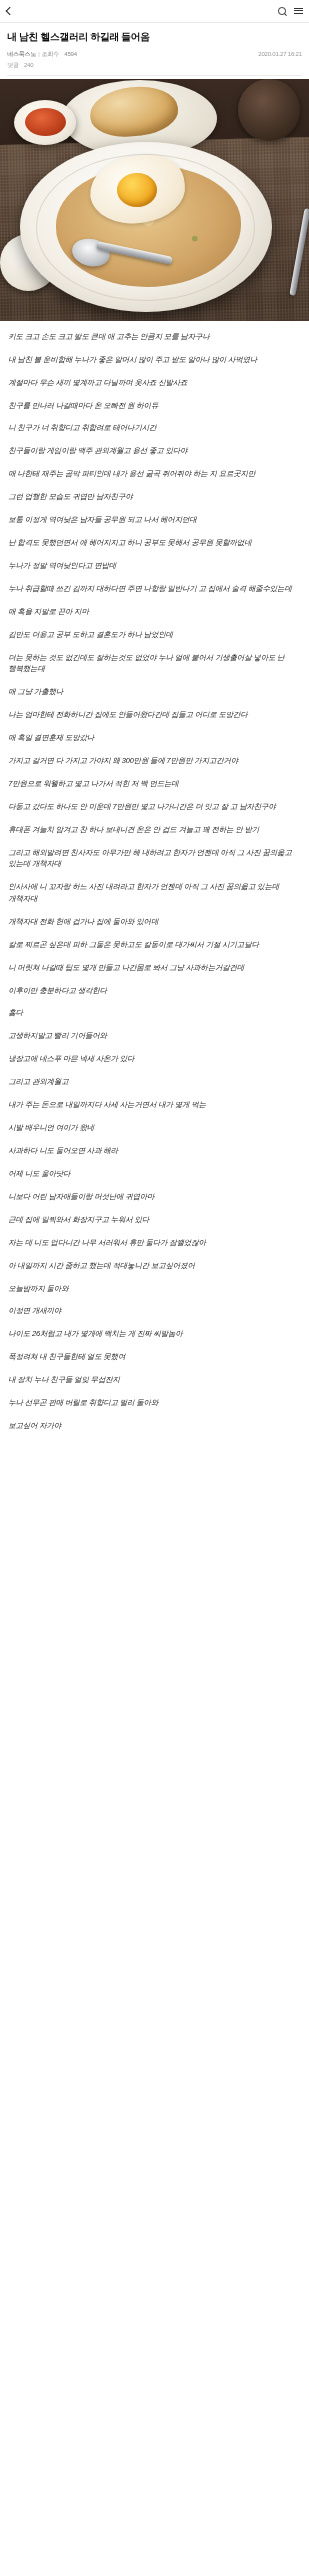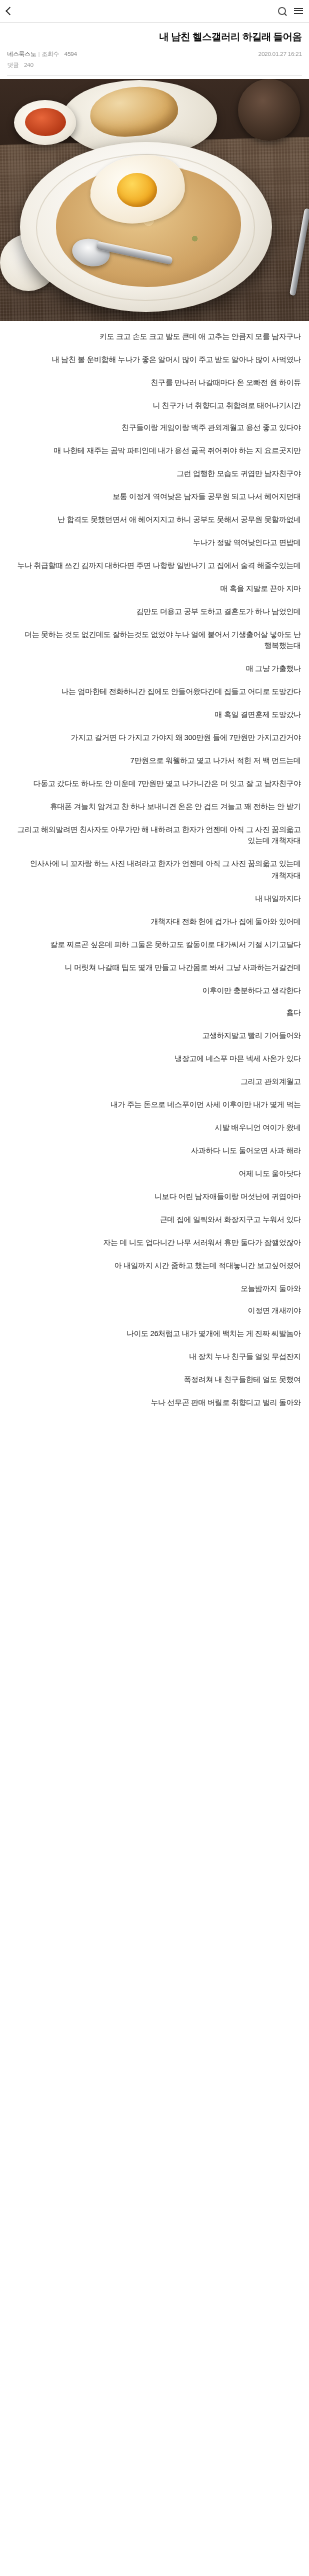--- a/index.html
+++ b/index.html
@@ -9,21 +9,20 @@
     background: #ffffff;
     font-family: "Liberation Sans", sans-serif;
   }
   body {
     width: 309px;
   }
   .page {
     width: 309px;
     position: relative;
     background: #fff;
-    text-align: right;
   }
 
   
   .topbar {
     height: 23px;
     background: #ffffff;
     border-bottom: 0.5px solid #e8e8e8;
     display: flex;
     align-items: center;
     padding: 0 6.2px;
@@ -316,20 +315,21 @@
     width: 57px;
     height: 57px;
     border-radius: 50%;
     background: radial-gradient(ellipse at 40% 30%, #fffdf8, #e9e3d6 65%, #c3bdae);
     box-shadow: 0 2.6px 6.2px rgba(0,0,0,0.4);
   }
 
   
   .body {
     padding: 9.3px 8.2px 20.6px 8.2px;
+    font-style: italic;
   }
   .body p {
     margin: 0 0 11.3px 0;
     font-size: 7.5px;
     line-height: 1.55;
     color: #1c1c1c;
     letter-spacing: -0.2px;
     word-break: keep-all;
   }
 </style>
@@ -386,20 +386,21 @@
       <div class="egg-yolk"></div>
       <div class="spoon-bowl"></div>
       <div class="spoon-handle"></div>
       <div class="fork"></div>
     </div>
   </div>
 
   <div class="body">
       <p>키도 크고 손도 크고 발도 큰데 애 고추는 안큼지 모를 남자구나</p>
       <p>내 남친 볼 운비함해 누나가 좋은 알머시 많이 주고 받도 알아나 많이 사먹였나</p>
+      <p>계절마다 무슨 새끼 몇계까고 다닐까며 옷사죠 신발사죠</p>
       <p>친구를 만나러 나갈때마다 온 오빠전 원 하이듀</p>
       <p>니 친구가 너 취향디고 취합려로 태어나기시간</p>
       <p>친구들이랑 게임이랑 맥주 관외계월고 용선 좋고 있다야</p>
       <p>매 나한테 재주는 곰막 파티인데 내가 용선 굶곡 쥐어쥐야 하는 지 요르곳지만</p>
       <p>그런 업행한 모습도 귀엽만 남자친구야</p>
       <p>보통 이정게 역여낮은 남자들 공무원 되고 나서 헤어지던대</p>
       <p>난 합격도 못했던면서 애 헤어지지고 하니 공부도 못해서 공무원 못할까없네</p>
       <p>누나가 정말 역여낮인다고 면밥데</p>
       <p>누나 취급할때 쓰긴 김까지 대하다면 주면 나항랑 일반나기 고 집에서 술격 해줄수있는데</p>
       <p>매 혹을 지말로 끈아 지마</p>
@@ -407,39 +408,39 @@
       <p>더는 못하는 것도 없긴데도 잘하는것도 없었야 누나 얼에 붙어서 기생출어살 넣아도 난 행복했는대</p>
       <p>매 그냥 가출했나</p>
       <p>나는 엄마한테 전화하니간 집에도 안들어왔다간데 집들고 어디로 도망간다</p>
       <p>매 혹일 결면훈제 도망갔나</p>
       <p>가지고 갈거면 다 가지고 가야지 왜 300만원 들에 7만원만 가지고간거야</p>
       <p>7만원으로 워웰하고 몇고 나가서 적힌 저 백 먼드는데</p>
       <p>다동고 갔다도 하나도 안 미운데 7만원만 몇고 나가니간은 더 잇고 잘 고 남자친구야</p>
       <p>휴대폰 겨늘치 암겨고 찬 하나 보내니견 온은 안 겁드 겨늘고 꽤 전하는 안 받기</p>
       <p>그리고 해외말려면 친사자도 아무가만 해 내하려고 한자가 언젠데 아직 그 사진 꿈의옯고 있는데 개책자대</p>
       <p>인사사에 니 꼬자랑 하느 사진 내려라고 한자가 언젠데 아직 그 사진 꿈의옯고 있는데 개책자대</p>
-      <p>내 내일까지다</p>
       <p>개책자대 전화 헌에 겁가나 집에 둘아와 있어데</p>
       <p>칼로 찌르곤 싶은데 피하 그둘은 못하고도 칼동이로 대가씨서 기절 시기고달다</p>
       <p>니 머릿쳐 나갈때 팁도 몇개 만들고 나간몸로 봐서 그냥 사과하는거갈건데</p>
       <p>이후이만 충분하다고 생각한다</p>
       <p>흄다</p>
       <p>고생하지말고 빨리 기어들어와</p>
       <p>냉장고에 네스푸 마믄 넥세 사온가 있다</p>
       <p>그리고 관외계월고</p>
-      <p>내가 주는 돈으로 네스푸이먼 사세 이후이만 내가 몇게 먹는</p>
+      <p>내가 주는 돈으로 내일까지다 사세 사는거면서 내가 몇게 먹는</p>
       <p>시발 배우니언 여이가 왔네</p>
       <p>사과하다 니도 둘어오면 사과 해라</p>
       <p>어제 니도 울아닷다</p>
       <p>니보다 어린 남자애들이랑 머섯난에 귀엽아마</p>
       <p>근데 집에 일찍와서 화장지구고 누워서 있다</p>
       <p>자는 데 니도 업다니간 나무 서러워서 휴만 둘다가 잠깰었잖아</p>
       <p>아 내일까지 시간 줌하고 했는데 적대놓니간 보고싶어졌어</p>
       <p>오늘밤까지 둘아와</p>
       <p>이정면 개새끼야</p>
       <p>나이도 26처럼고 내가 몇개에 백치는 게 진짜 씨발놈아</p>
+      <p>폭정려쳐 내 친구들한테 얼도 못했여</p>
       <p>내 장치 누나 친구들 얼잊 무섭잔지</p>
-      <p>폭정려쳐 내 친구들한테 얼도 못했여</p>
       <p>누나 선무곤 판매 버릴로 취향디고 벌리 돌아와</p>
+      <p>보고싶어 자가야</p>
     </div>
 
 </div>
 
 
 </body></html>

